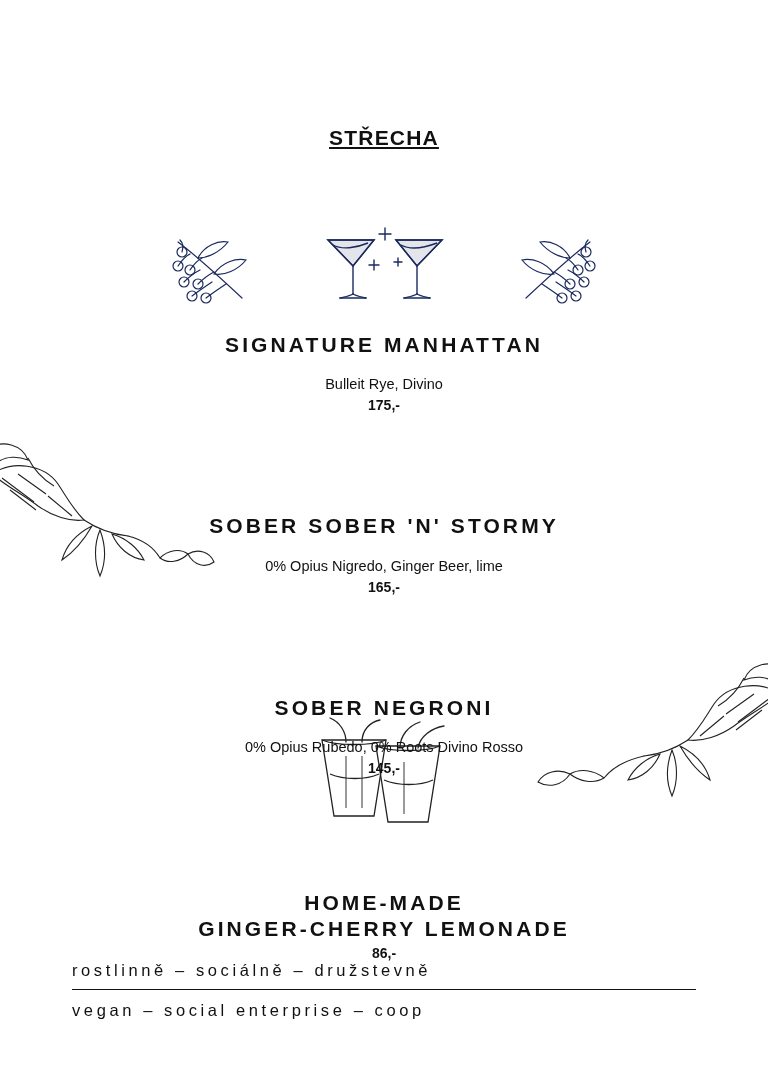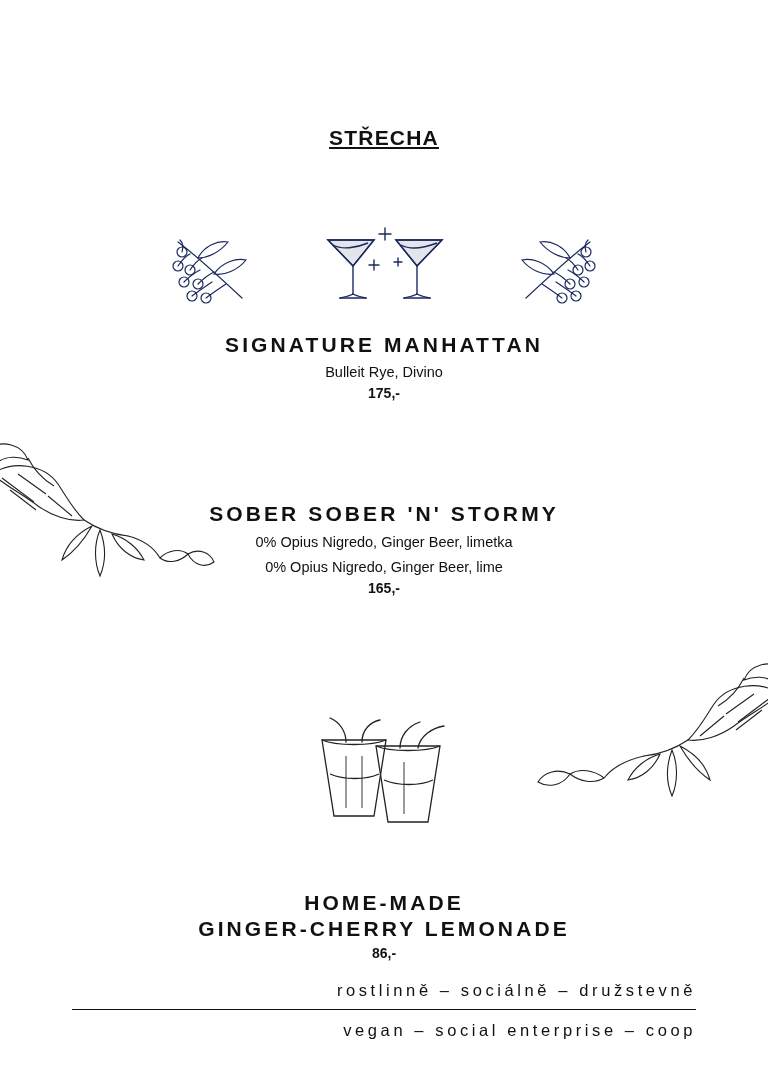--- a/index.html
+++ b/index.html
@@ -68,21 +68,21 @@
   .item { text-align: center; }
   .item-name {
     font-size: 21px;
     font-weight: bold;
     letter-spacing: 3.1px;
     line-height: 1.25;
   }
   .item-desc {
     font-size: 14.5px;
     line-height: 1.45;
-    margin-top: 4px;
+    margin-top: 16px;
   }
   .item-price {
     font-size: 14px;
     font-weight: bold;
     margin-top: 2px;
   }
 
   .item-manhattan { margin-top: 0; }
   .item-stormy    { margin-top: 100px; }
   .item-negroni   { margin-top: 100px; }
@@ -93,23 +93,23 @@
     left: 0;
     width: 768px;
     text-align: center;
     margin-top: 40px;
   }
 
   
   .footer {
     position: absolute;
     left: 72px;
-    top: 973px;
+    top: 953px;
     width: 624px;
-    text-align: right;
+    text-align: left;
   }
   .footer-line {
     font-size: 16.5px;
     letter-spacing: 3.6px;
     line-height: 1.35;
     padding: 6px 0 8px 0;
   }
   .footer-rule {
     border-top: 1px solid #111111;
     width: 100%;
@@ -246,25 +246,29 @@
   <div class="menu">
 
     <div class="item item-manhattan">
       <div class="item-name">SIGNATURE MANHATTAN</div>
       <div class="item-desc">Bulleit Rye, Divino</div>
       <div class="item-price">175,-</div>
     </div>
 
     <div class="item item-stormy">
       <div class="item-name">SOBER SOBER 'N' STORMY</div>
-      <div class="item-desc">0% Opius Nigredo, Ginger Beer, limetka</div>
       <div class="item-desc">0% Opius Nigredo, Ginger Beer, lime</div>
       <div class="item-price">165,-</div>
     </div>
 
+    <div class="item item-negroni">
+      <div class="item-name">SOBER NEGRONI</div>
+      <div class="item-desc">0% Opius Rubedo, 0% Roots Divino Rosso</div>
+      <div class="item-price">145,-</div>
+    </div>
 
   </div>
 
   <div class="item-lemonade">
     <div class="item-name">HOME-MADE</div>
     <div class="item-name">GINGER-CHERRY LEMONADE</div>
     <div class="item-price">86,-</div>
   </div>
 
   <div class="footer">

